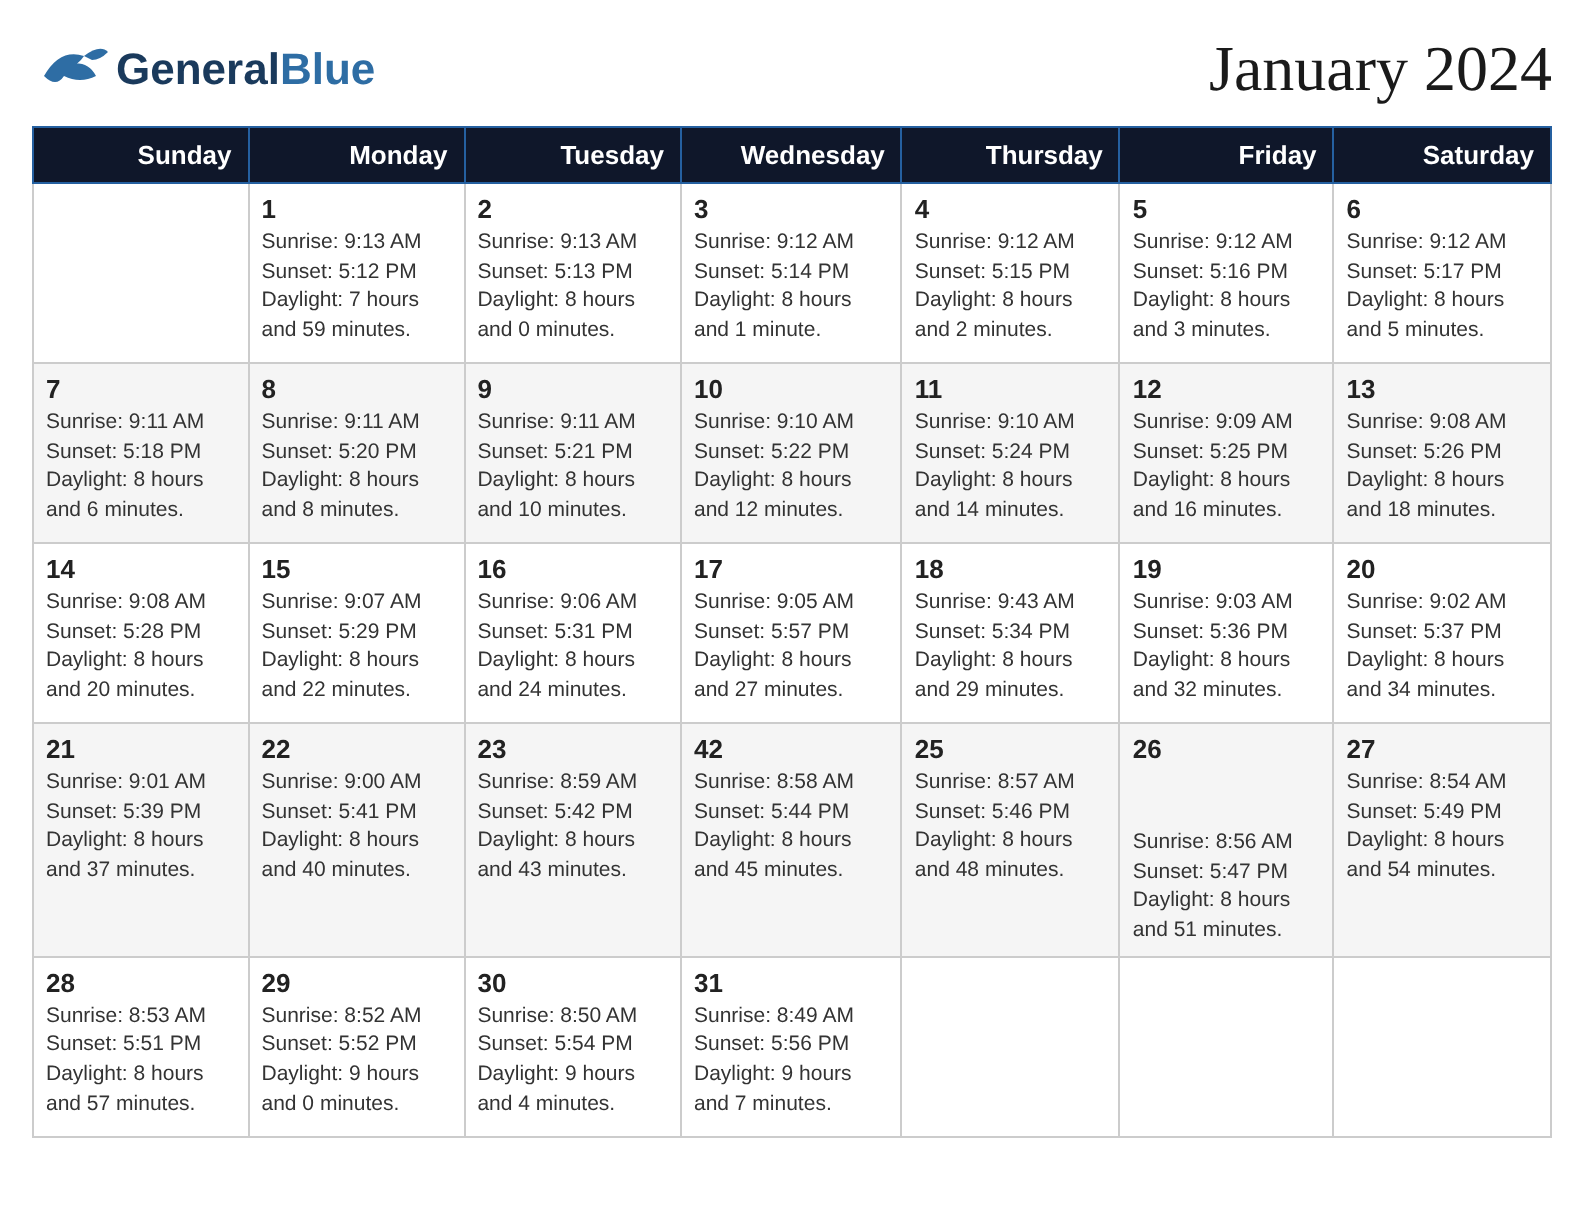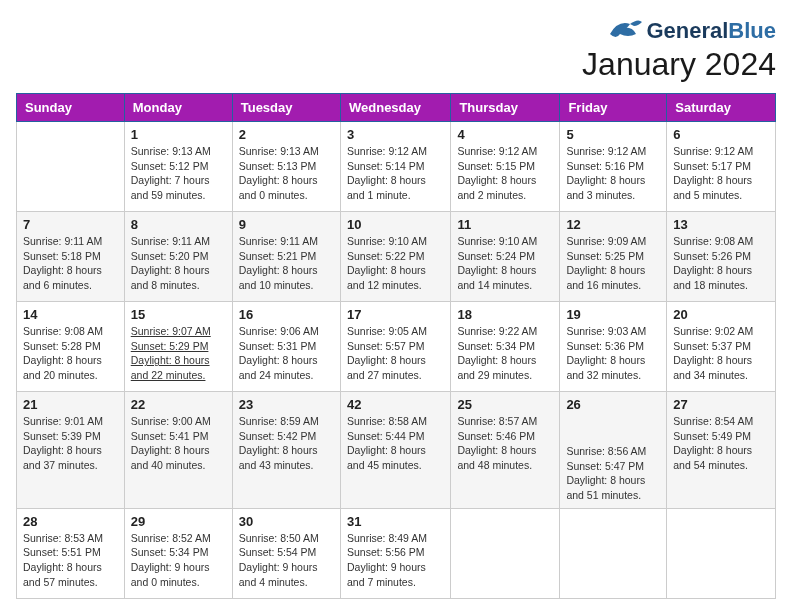--- a/index.html
+++ b/index.html
@@ -6,55 +6,55 @@
     body {
       font-family: Arial, sans-serif;
       background: #fff;
       width: 792px;
       min-height: 612px;
       padding: 16px;
     }
     .header {
       display: flex;
       justify-content: space-between;
-      align-items: flex-end;
+      align-items: center;
       margin-bottom: 10px;
-      flex-direction: column;
     }
     .logo {
       display: flex;
       flex-direction: column;
       align-items: flex-start;
     }
     .logo-row {
       display: flex;
       align-items: center;
       gap: 4px;
     }
     .title-block {
       text-align: right;
+      font-family: Liberation Serif, serif;
     }
     .month-title {
       font-size: 32px;
       font-weight: normal;
       color: #1a1a1a;
     }
     .location-title {
       font-size: 16px;
       color: #555;
     }
     .calendar {
       width: 100%;
       border-collapse: collapse;
       border: 1px solid #ccc;
     }
     .calendar th {
-      background-color: #a21caf;
+      background-color: #0f172a;
       color: #fff;
-      text-align: left;
+      text-align: right;
       padding: 6px 8px;
       font-size: 13px;
       font-weight: bold;
       border: 1px solid #2560a0;
     }
     .calendar td {
       vertical-align: top;
       border: 1px solid #ccc;
       padding: 5px 6px;
       width: 113px;
@@ -228,42 +228,42 @@
       <tr>
         <td>
           <span class="day-num">14</span>
           <div class="day-info" style="white-space: pre-line;">Sunrise: 9:08 AM
 Sunset: 5:28 PM
 Daylight: 8 hours
 and 20 minutes.</div>
         </td>
         <td>
           <span class="day-num">15</span>
-          <div class="day-info" style="white-space: pre-line; text-decoration: underline;">Sunrise: 9:07 AM
+          <div class="day-info" style="white-space: pre-line;">Sunrise: 9:07 AM
 Sunset: 5:29 PM
 Daylight: 8 hours
 and 22 minutes.</div>
         </td>
         <td>
           <span class="day-num">16</span>
           <div class="day-info" style="white-space: pre-line;">Sunrise: 9:06 AM
 Sunset: 5:31 PM
 Daylight: 8 hours
 and 24 minutes.</div>
         </td>
         <td>
           <span class="day-num">17</span>
           <div class="day-info" style="white-space: pre-line;">Sunrise: 9:05 AM
 Sunset: 5:57 PM
 Daylight: 8 hours
 and 27 minutes.</div>
         </td>
         <td>
           <span class="day-num">18</span>
-          <div class="day-info" style="white-space: pre-line;">Sunrise: 9:22 AM
+          <div class="day-info" style="white-space: pre-line;">Sunrise: 9:43 AM
 Sunset: 5:34 PM
 Daylight: 8 hours
 and 29 minutes.</div>
         </td>
         <td>
           <span class="day-num">19</span>
           <div class="day-info" style="white-space: pre-line;">Sunrise: 9:03 AM
 Sunset: 5:36 PM
 Daylight: 8 hours
 and 32 minutes.</div>
@@ -331,21 +331,21 @@
         <td>
           <span class="day-num">28</span>
           <div class="day-info" style="white-space: pre-line;">Sunrise: 8:53 AM
 Sunset: 5:51 PM
 Daylight: 8 hours
 and 57 minutes.</div>
         </td>
         <td>
           <span class="day-num">29</span>
           <div class="day-info" style="white-space: pre-line;">Sunrise: 8:52 AM
-Sunset: 5:34 PM
+Sunset: 5:52 PM
 Daylight: 9 hours
 and 0 minutes.</div>
         </td>
         <td>
           <span class="day-num">30</span>
           <div class="day-info" style="white-space: pre-line;">Sunrise: 8:50 AM
 Sunset: 5:54 PM
 Daylight: 9 hours
 and 4 minutes.</div>
         </td>

